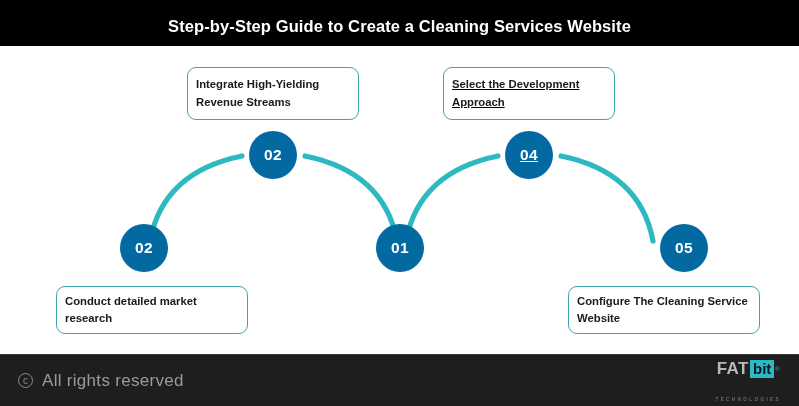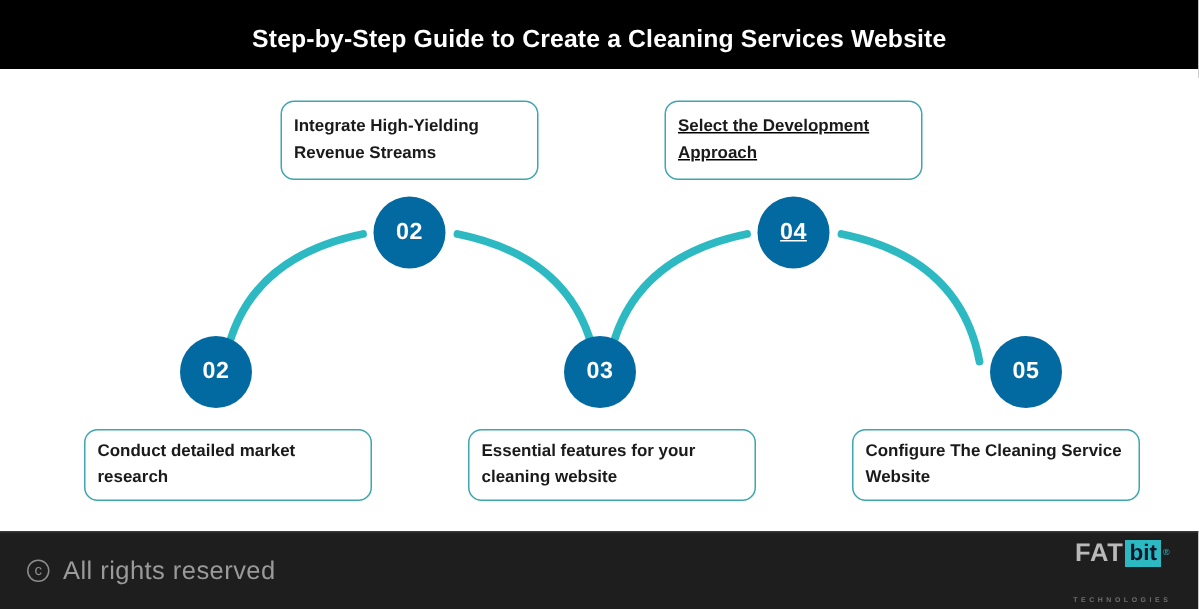--- a/index.html
+++ b/index.html
@@ -196,30 +196,27 @@
     <div class="step-box box-top" id="box-02">
       <span class="step-box-text">Integrate High-Yielding Revenue Streams</span>
     </div>
     <div class="step-box box-top" id="box-04">
       <span class="step-box-text">Select the Development Approach</span>
     </div>
 
     <div class="step-box box-bottom" id="box-01">
       <span class="step-box-text">Conduct detailed market research</span>
     </div>
-    <div class="step-box box-bottom" id="box-03">
-      <span class="step-box-text">Essential features for your cleaning website</span>
-    </div>
     <div class="step-box box-bottom" id="box-05">
       <span class="step-box-text">Configure The Cleaning Service Website</span>
     </div>
 
     <div class="node-circle" id="node-01">02</div>
     <div class="node-circle" id="node-02">02</div>
-    <div class="node-circle" id="node-03">03</div>
+    <div class="node-circle" id="node-03">01</div>
     <div class="node-circle" id="node-04">04</div>
     <div class="node-circle" id="node-05">05</div>
 
   </div>
 
   <div class="footer-bar">
     <div class="footer-left">
       <span class="copyright-icon">c</span>
       <span class="footer-text">All rights reserved</span>
     </div>

